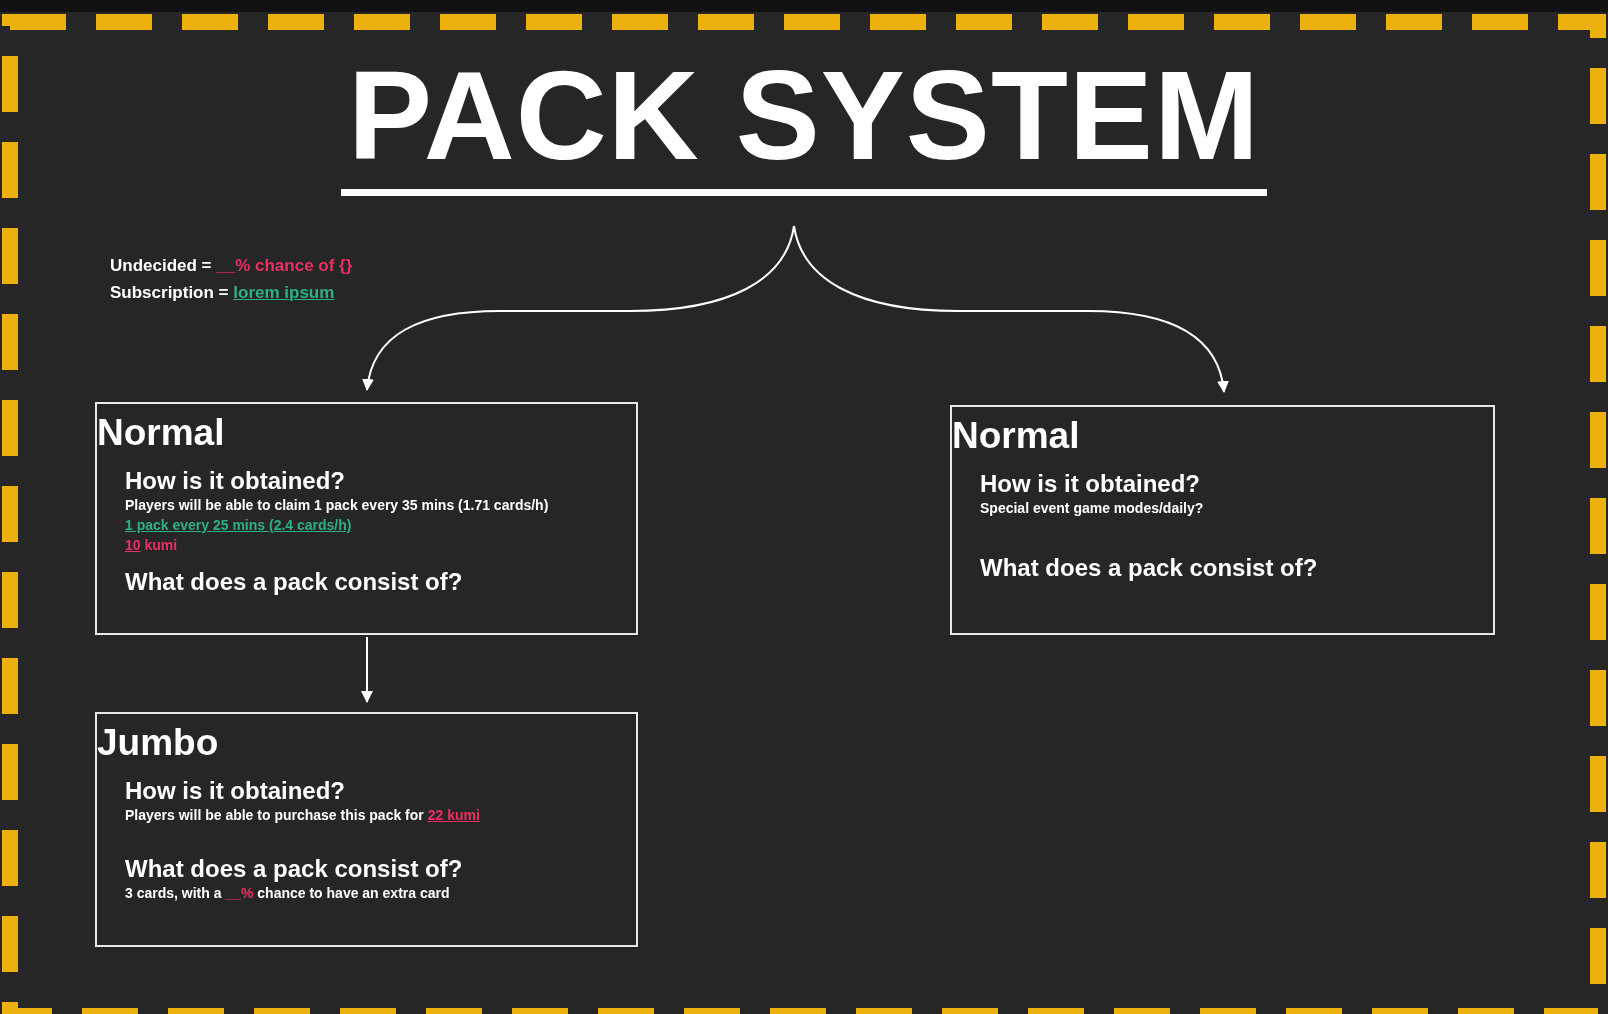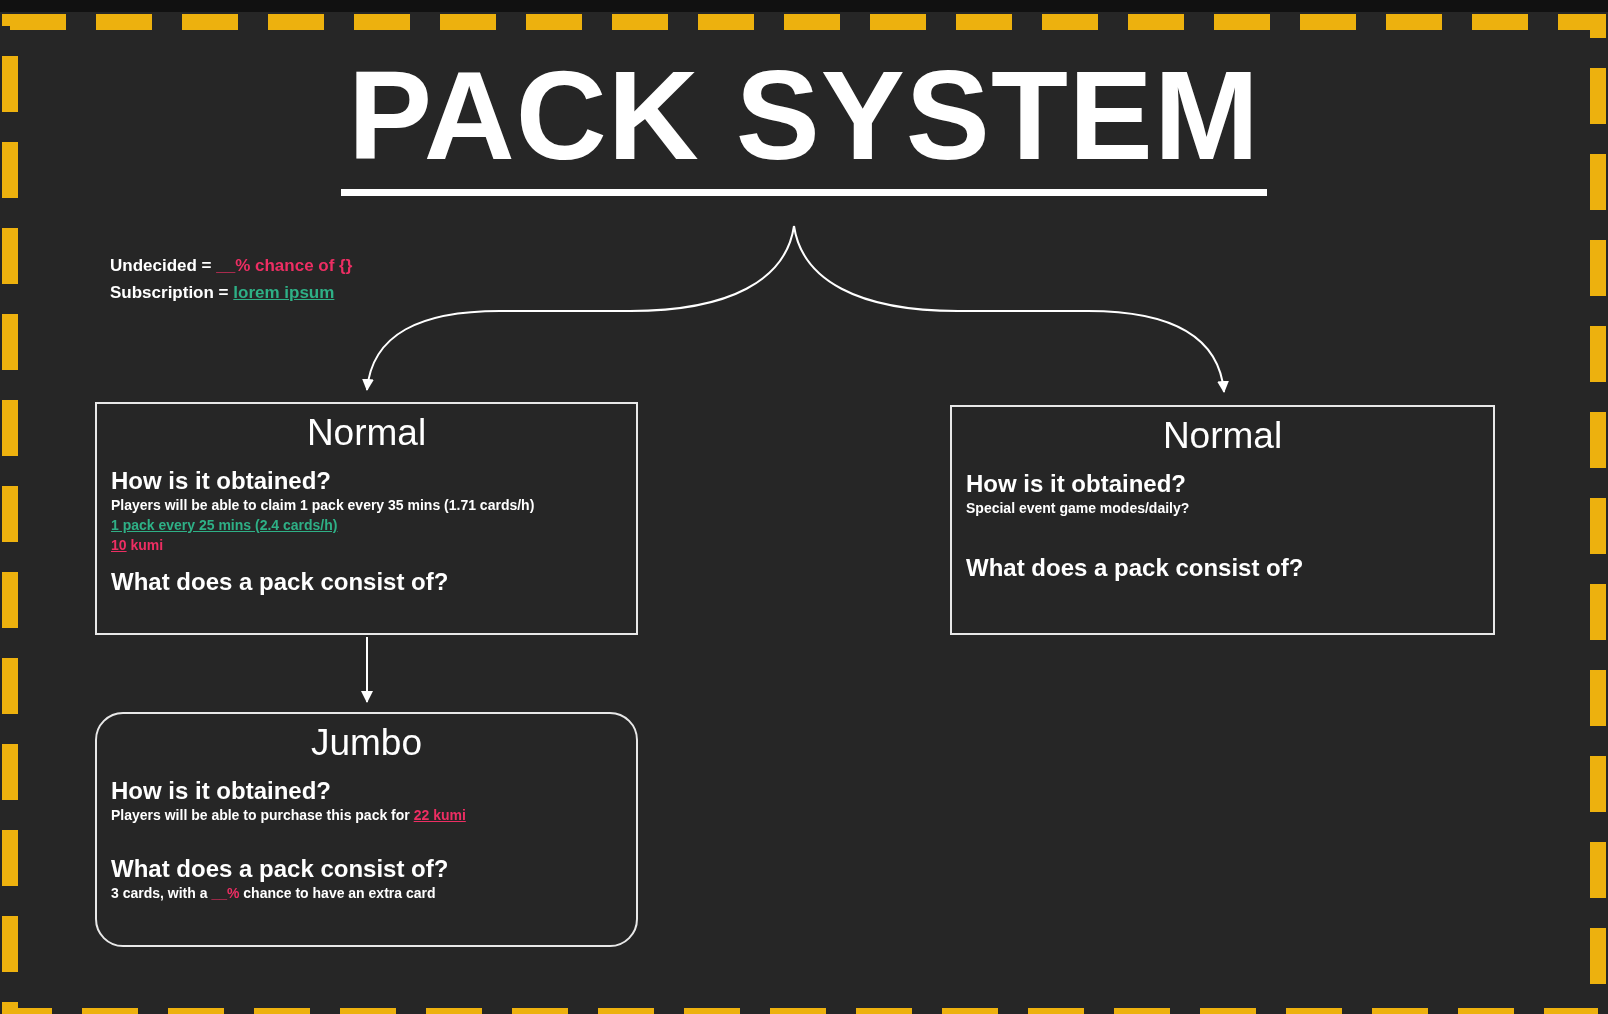--- a/index.html
+++ b/index.html
@@ -38,22 +38,22 @@
   }
   .legend{position:absolute;left:110px;top:240px;z-index:2;}
   .legend-line{font-size:17px;font-weight:700;color:var(--text-white);line-height:27px;white-space:pre;}
   .connectors{position:absolute;inset:0;z-index:1;}
   .box{
     position:absolute;
     border:2px solid var(--box-border);
     color:var(--text-white);
     z-index:2;
   }
-  .box-title{font-size:37px;font-weight:400;text-align:center;margin-top:8px;color:var(--text-white);}
-  .box-body{padding:0 14px;}
+  .box-title{font-size:37px;font-weight:700;text-align:left;margin-top:8px;color:var(--text-white);}
+  .box-body{padding:0 28px;}
   .q{font-size:24px;font-weight:700;margin-top:13px;color:var(--text-white);}
   .small{font-size:14px;font-weight:700;line-height:20px;color:var(--text-white);white-space:pre-wrap;}
   .green{color:var(--accent-green);}
   .pink{color:var(--accent-pink);}
   .ul{text-decoration:underline;}
   .gap-lg{margin-top:36px;}
 </style>
 </head>
 <body>
 
@@ -97,21 +97,21 @@
 
   <div class="box" style="left:950px;top:393px;width:545px;height:230px;">
     <div class="box-title">Normal</div>
     <div class="box-body">
       <div class="q">How is it obtained?</div>
       <div class="small">Special event game modes/daily?</div>
       <div class="q gap-lg" style="margin-top:36px;">What does a pack consist of?</div>
     </div>
   </div>
 
-  <div class="box" style="left:95px;top:700px;width:543px;height:235px;border-radius:28px;">
+  <div class="box" style="left:95px;top:700px;width:543px;height:235px;">
     <div class="box-title">Jumbo</div>
     <div class="box-body">
       <div class="q">How is it obtained?</div>
       <div class="small"><span>Players will be able to purchase this pack for </span><span class="pink ul">22 kumi</span></div>
       <div class="q" style="margin-top:30px;">What does a pack consist of?</div>
       <div class="small"><span>3 cards, with a </span><span class="pink">__%</span><span> chance to have an extra card</span></div>
     </div>
   </div>
 
 </div>

